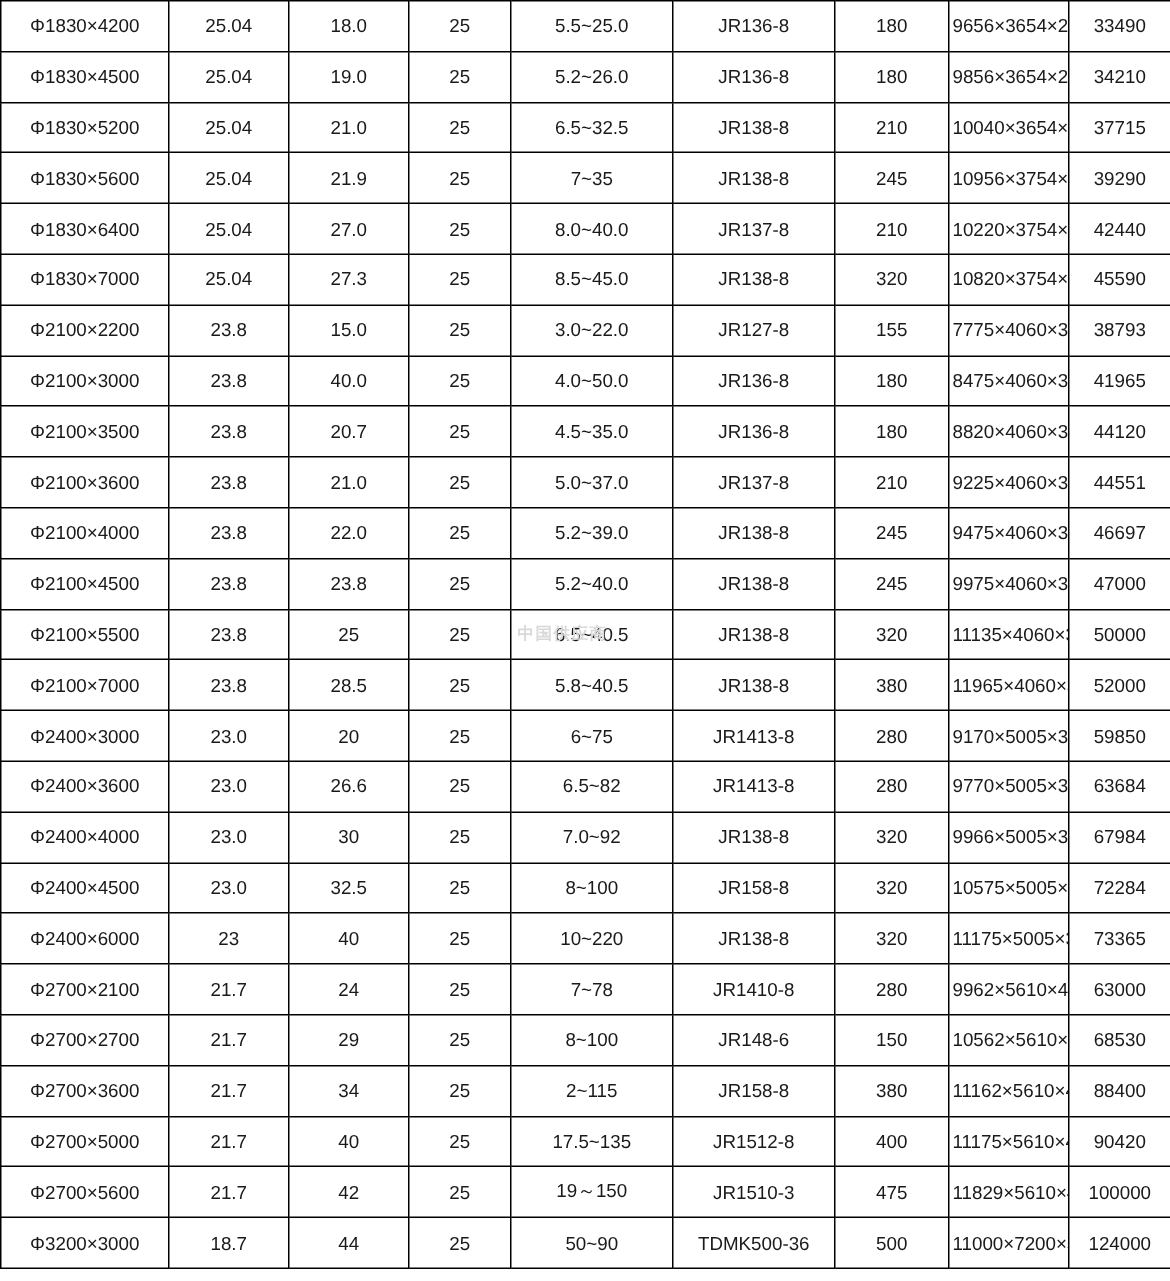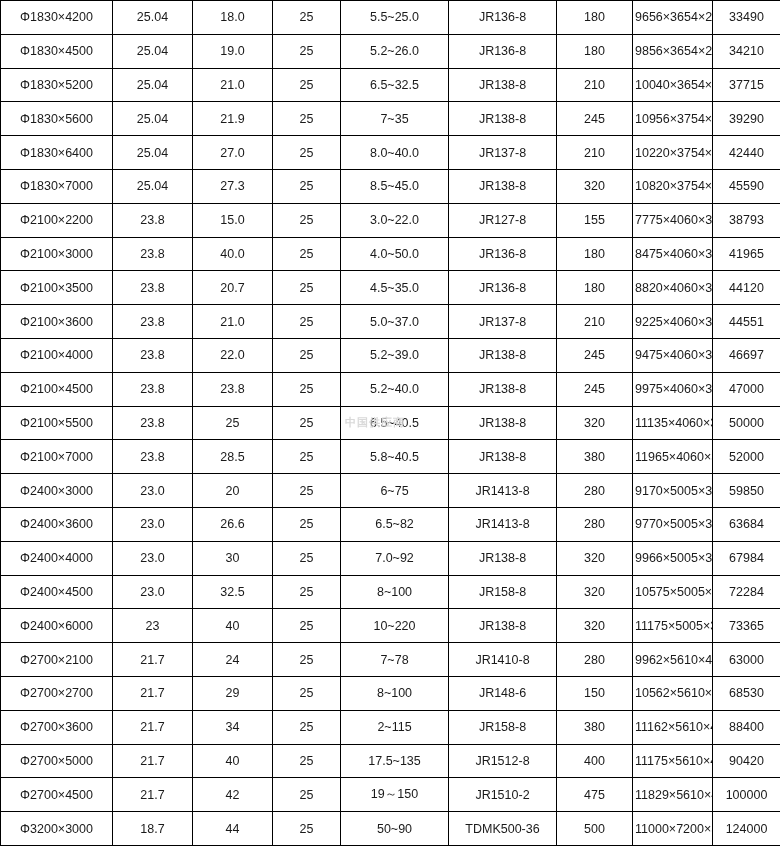--- a/index.html
+++ b/index.html
@@ -317,26 +317,26 @@
           <td>21.7</td>
           <td>40</td>
           <td>25</td>
           <td>17.5~135</td>
           <td>JR1512-8</td>
           <td>400</td>
           <td>11175×5610×4500</td>
           <td>90420</td>
         </tr>
         <tr>
-          <td>Φ2700×4500</td>
+          <td>Φ2700×5600</td>
           <td>21.7</td>
           <td>42</td>
           <td>25</td>
           <td>19～150</td>
-          <td>JR1510-2</td>
+          <td>JR1510-3</td>
           <td>475</td>
           <td>11829×5610×4500</td>
           <td>100000</td>
         </tr>
         <tr>
           <td>Φ3200×3000</td>
           <td>18.7</td>
           <td>44</td>
           <td>25</td>
           <td>50~90</td>

